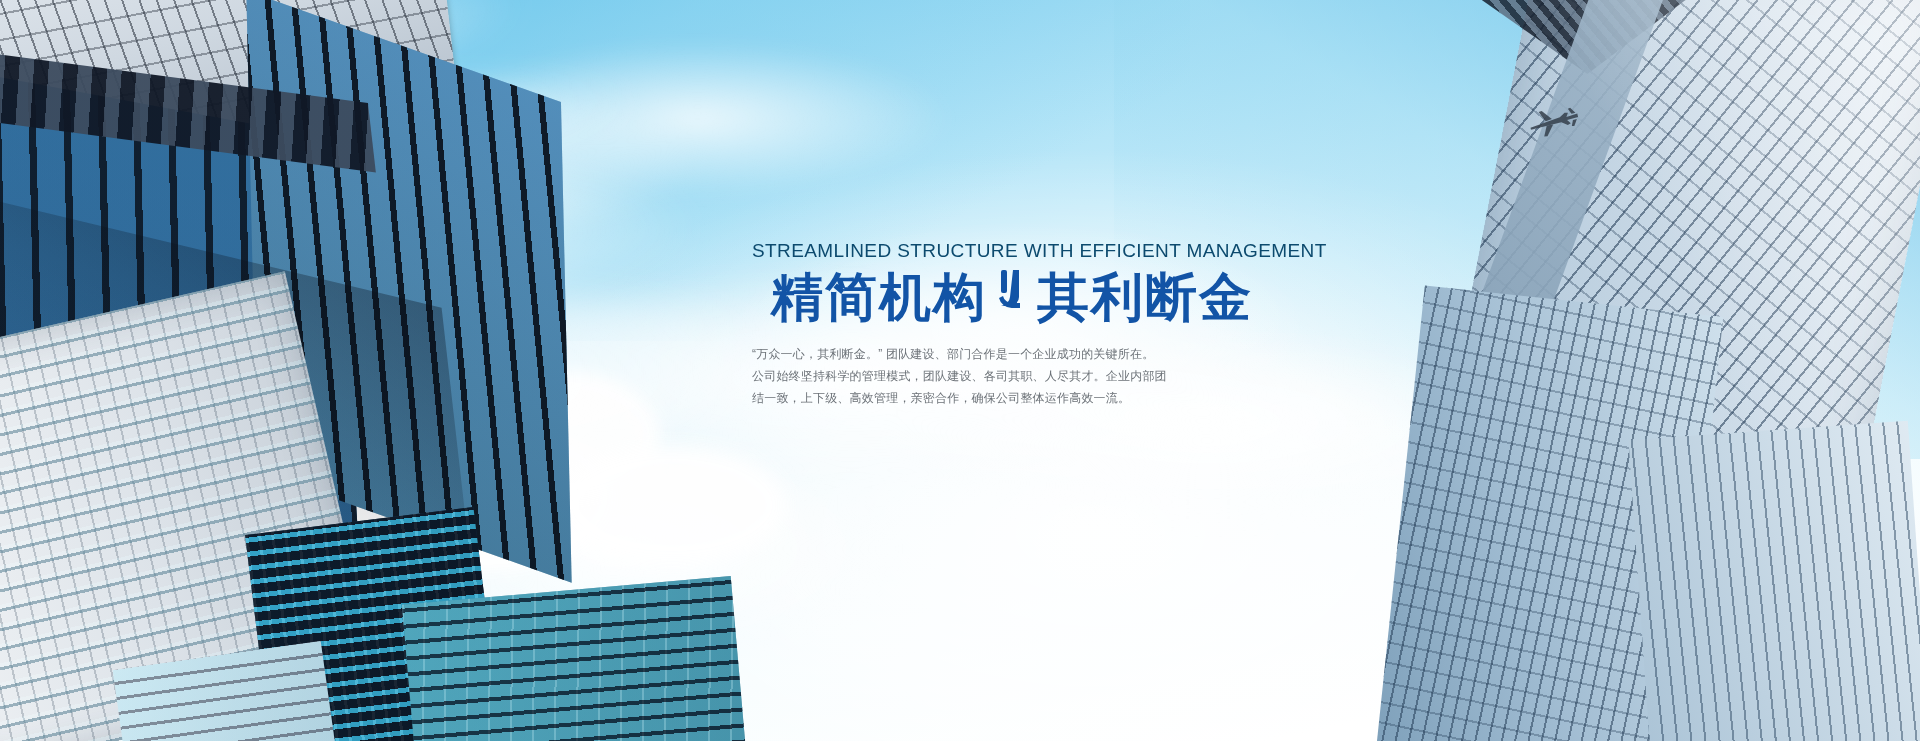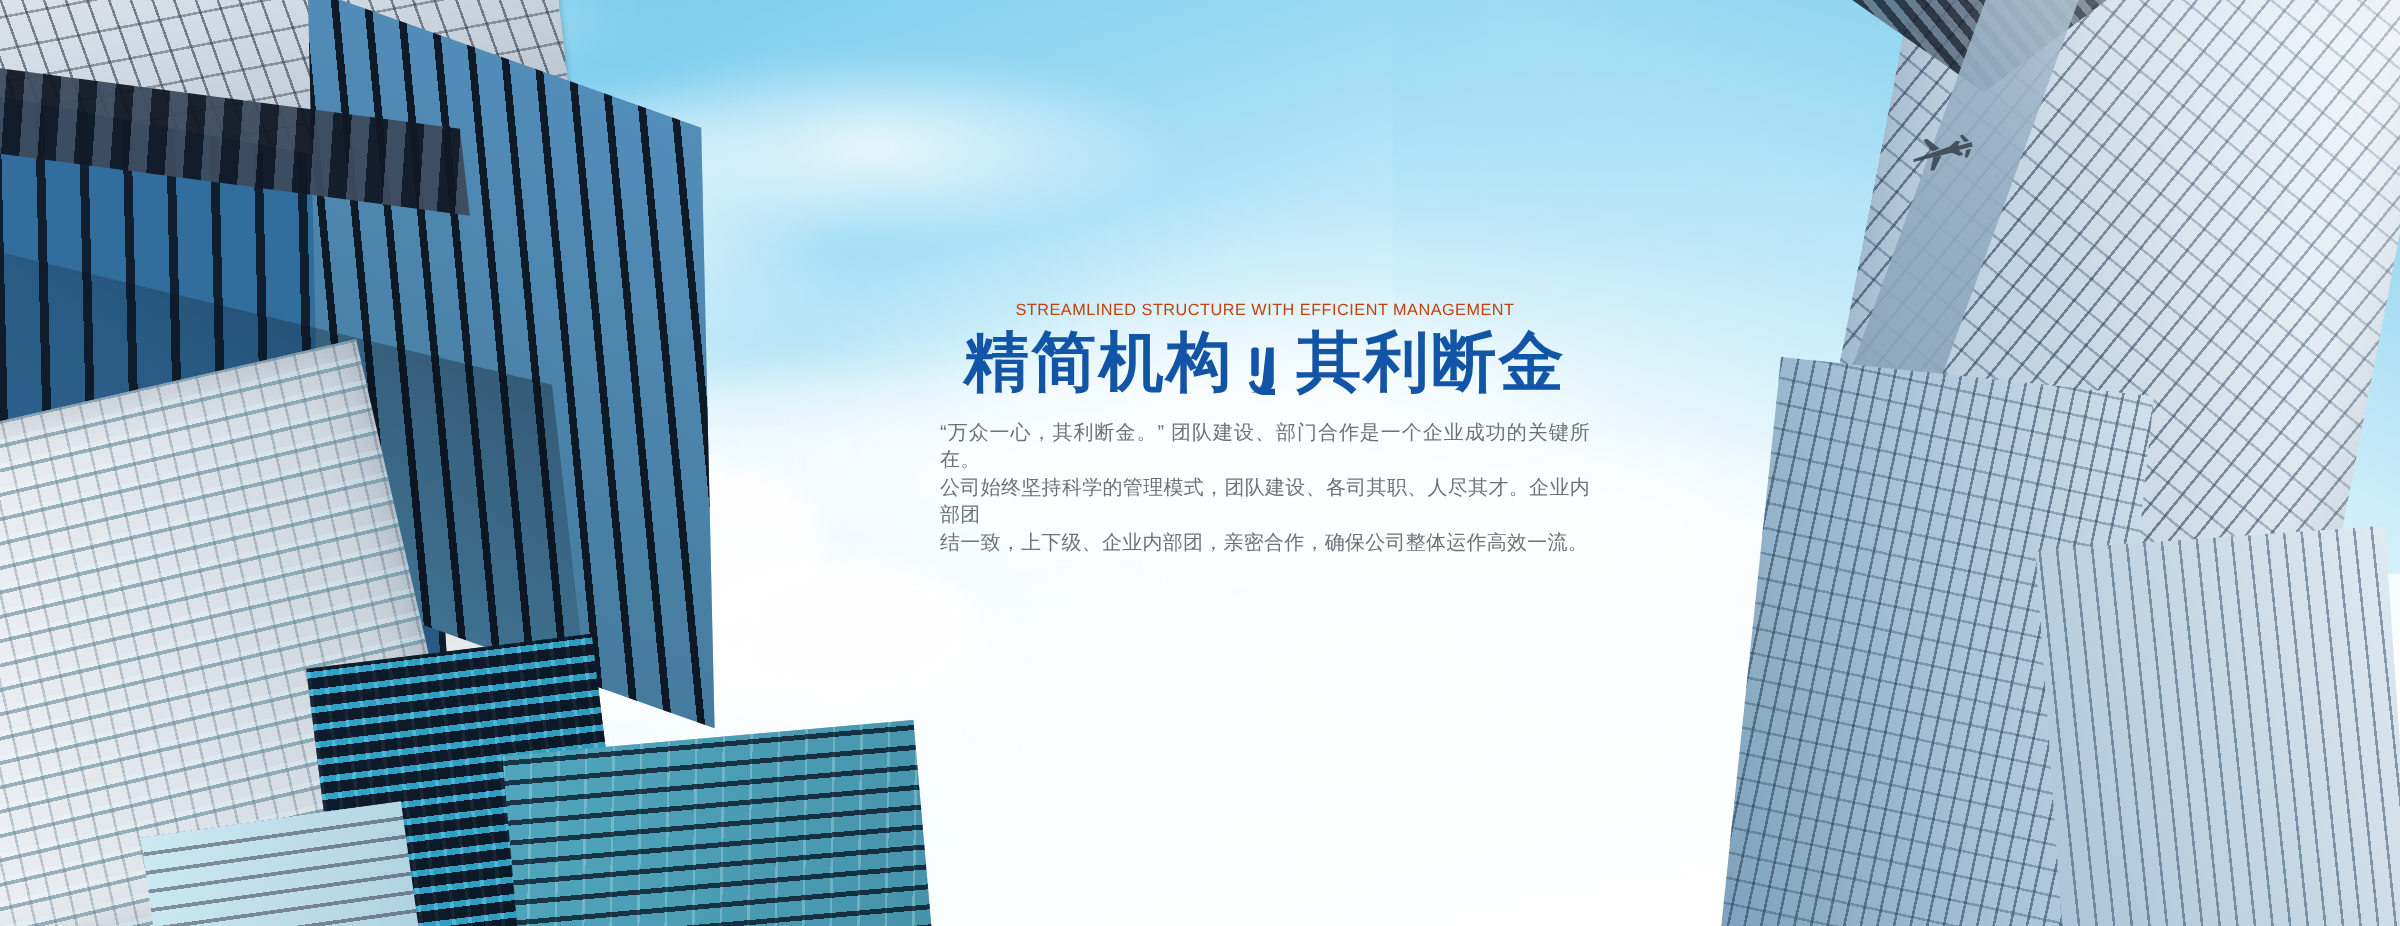--- a/index.html
+++ b/index.html
@@ -267,49 +267,49 @@
 
   
   .copy {
     position:absolute;
     left:752px; top:240px;
     width:520px;
     text-align:center;
     z-index:30;
   }
   .eyebrow {
-    font-size:13px;
+    font-size:19px;
     letter-spacing:.4px;
-    color:#c2410c;
+    color:#0c4a6e;
     white-space:nowrap;
     font-weight:400;
   }
   .headline {
     margin-top:6px;
     font-size:52px;
     line-height:1.14;
     font-weight:700;
     color:#1254a6;
     letter-spacing:2px;
     white-space:nowrap;
     display:flex;
-    align-items:flex-end;
+    align-items:flex-start;
     justify-content:center;
     gap:10px;
   }
   .hl-mark {
     display:inline-block;
     width:30px; height:44px;
     position:relative;
     flex:0 0 auto;
   }
   .hl-mark svg { display:block; width:100%; height:100%; }
   .body-copy {
     margin-top:16px;
-    font-size:16px;
+    font-size:12px;
     line-height:22px;
     color:#6c7278;
     text-align:justify;
     text-align-last:left;
     letter-spacing:.2px;
   }
   .body-copy p { margin:0; }
 
   
   .text-haze {
@@ -399,18 +399,18 @@
           </g>
         </svg>
       </span>
 
       <span>其利断金</span>
     </div>
 
     <div class="body-copy">
       <p>“万众一心，其利断金。” 团队建设、部门合作是一个企业成功的关键所在。</p>
       <p>公司始终坚持科学的管理模式，团队建设、各司其职、人尽其才。企业内部团</p>
-      <p>结一致，上下级、企业内部团，亲密合作，确保公司整体运作高效一流。</p>
+      <p>结一致，上下级、高效管理，亲密合作，确保公司整体运作高效一流。</p>
     </div>
 
   </div>
 
 </div>
 
 </body></html>

